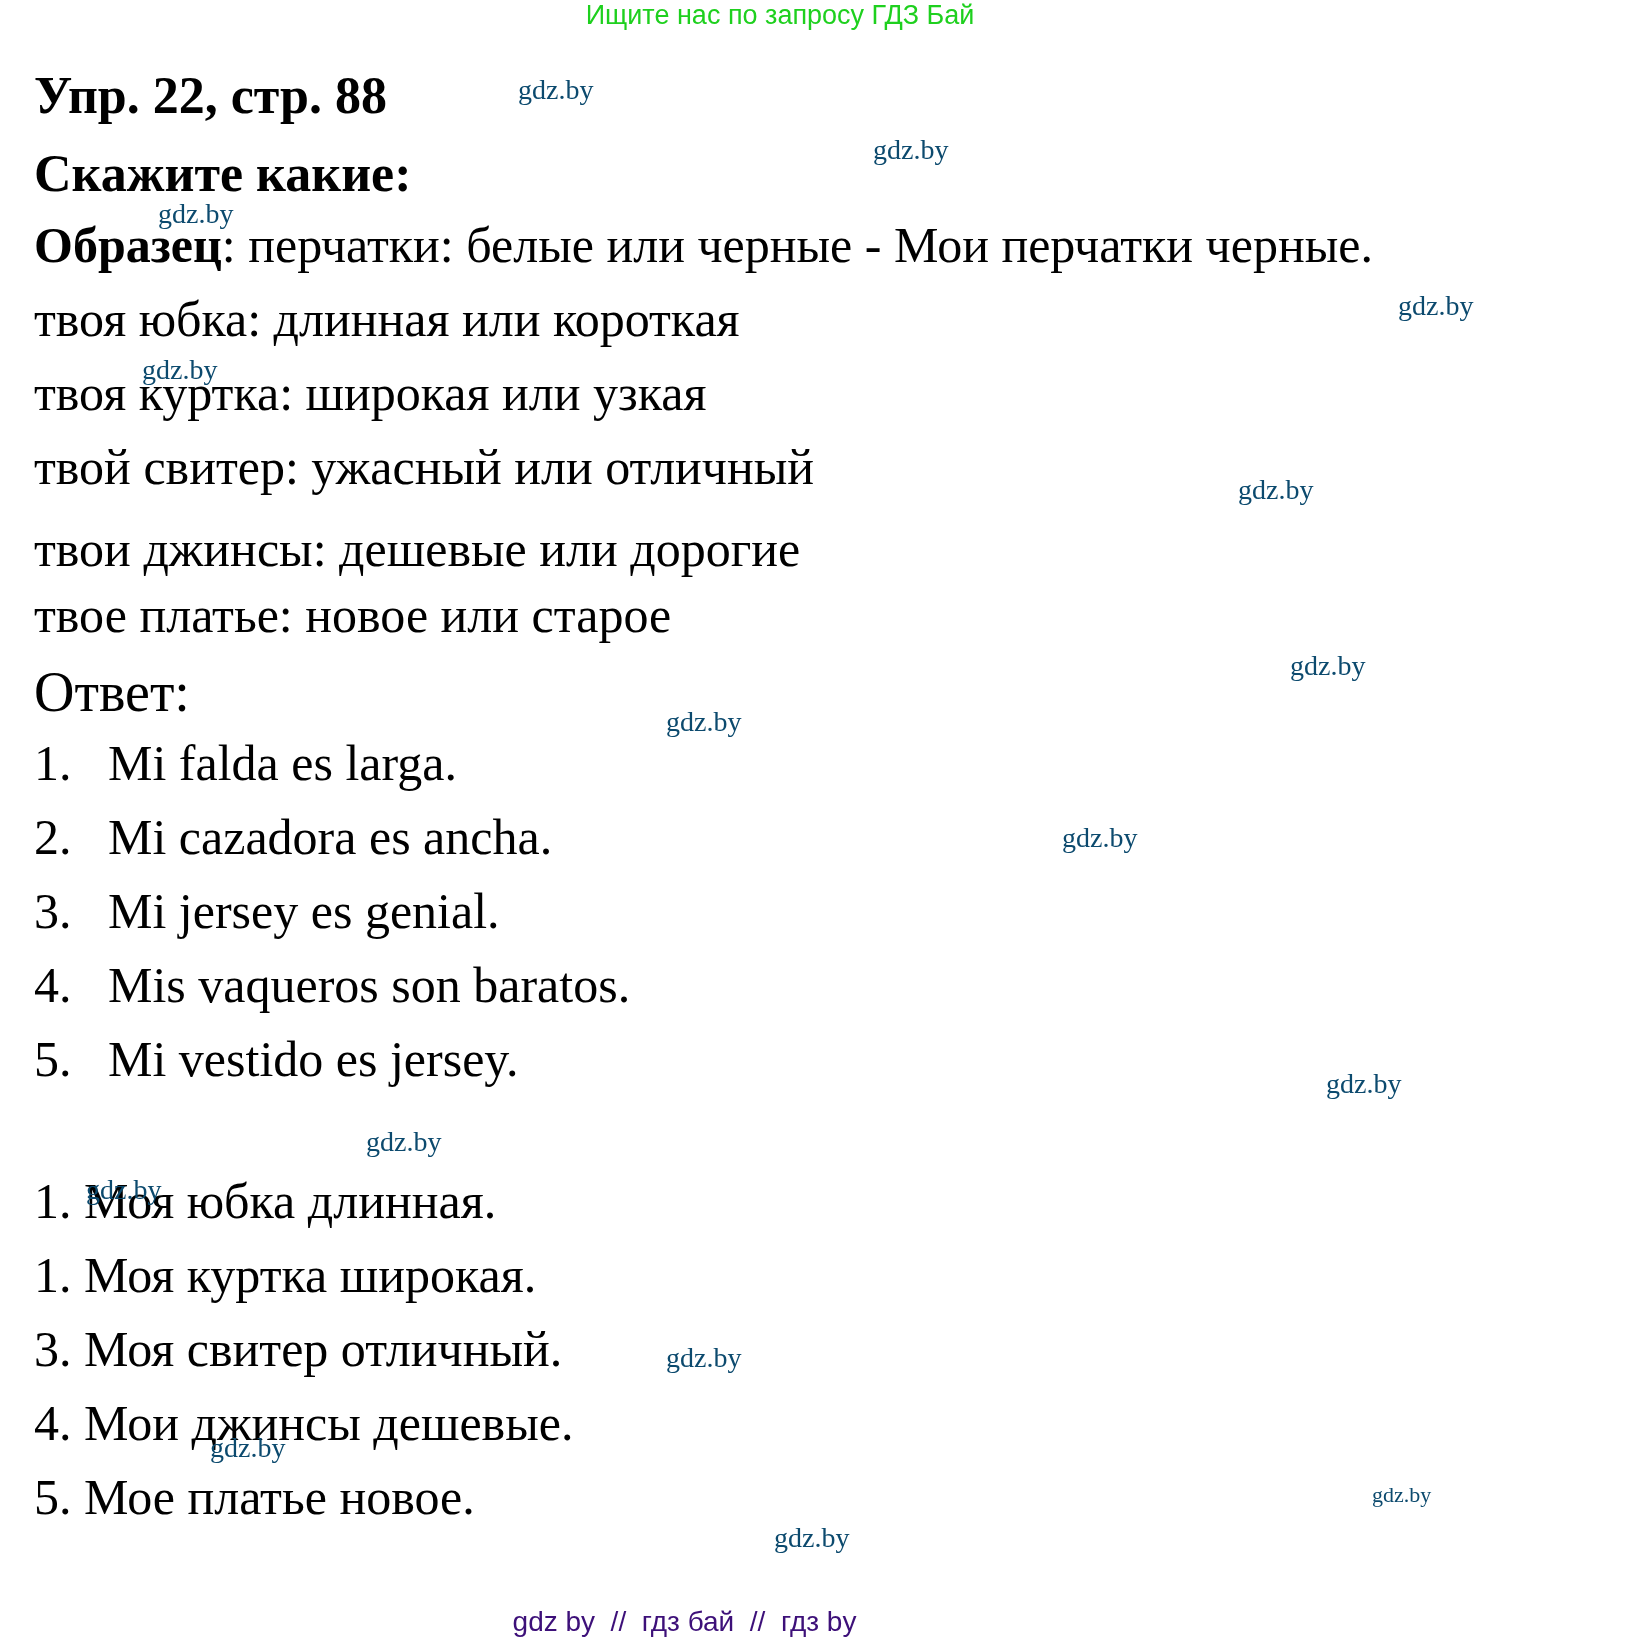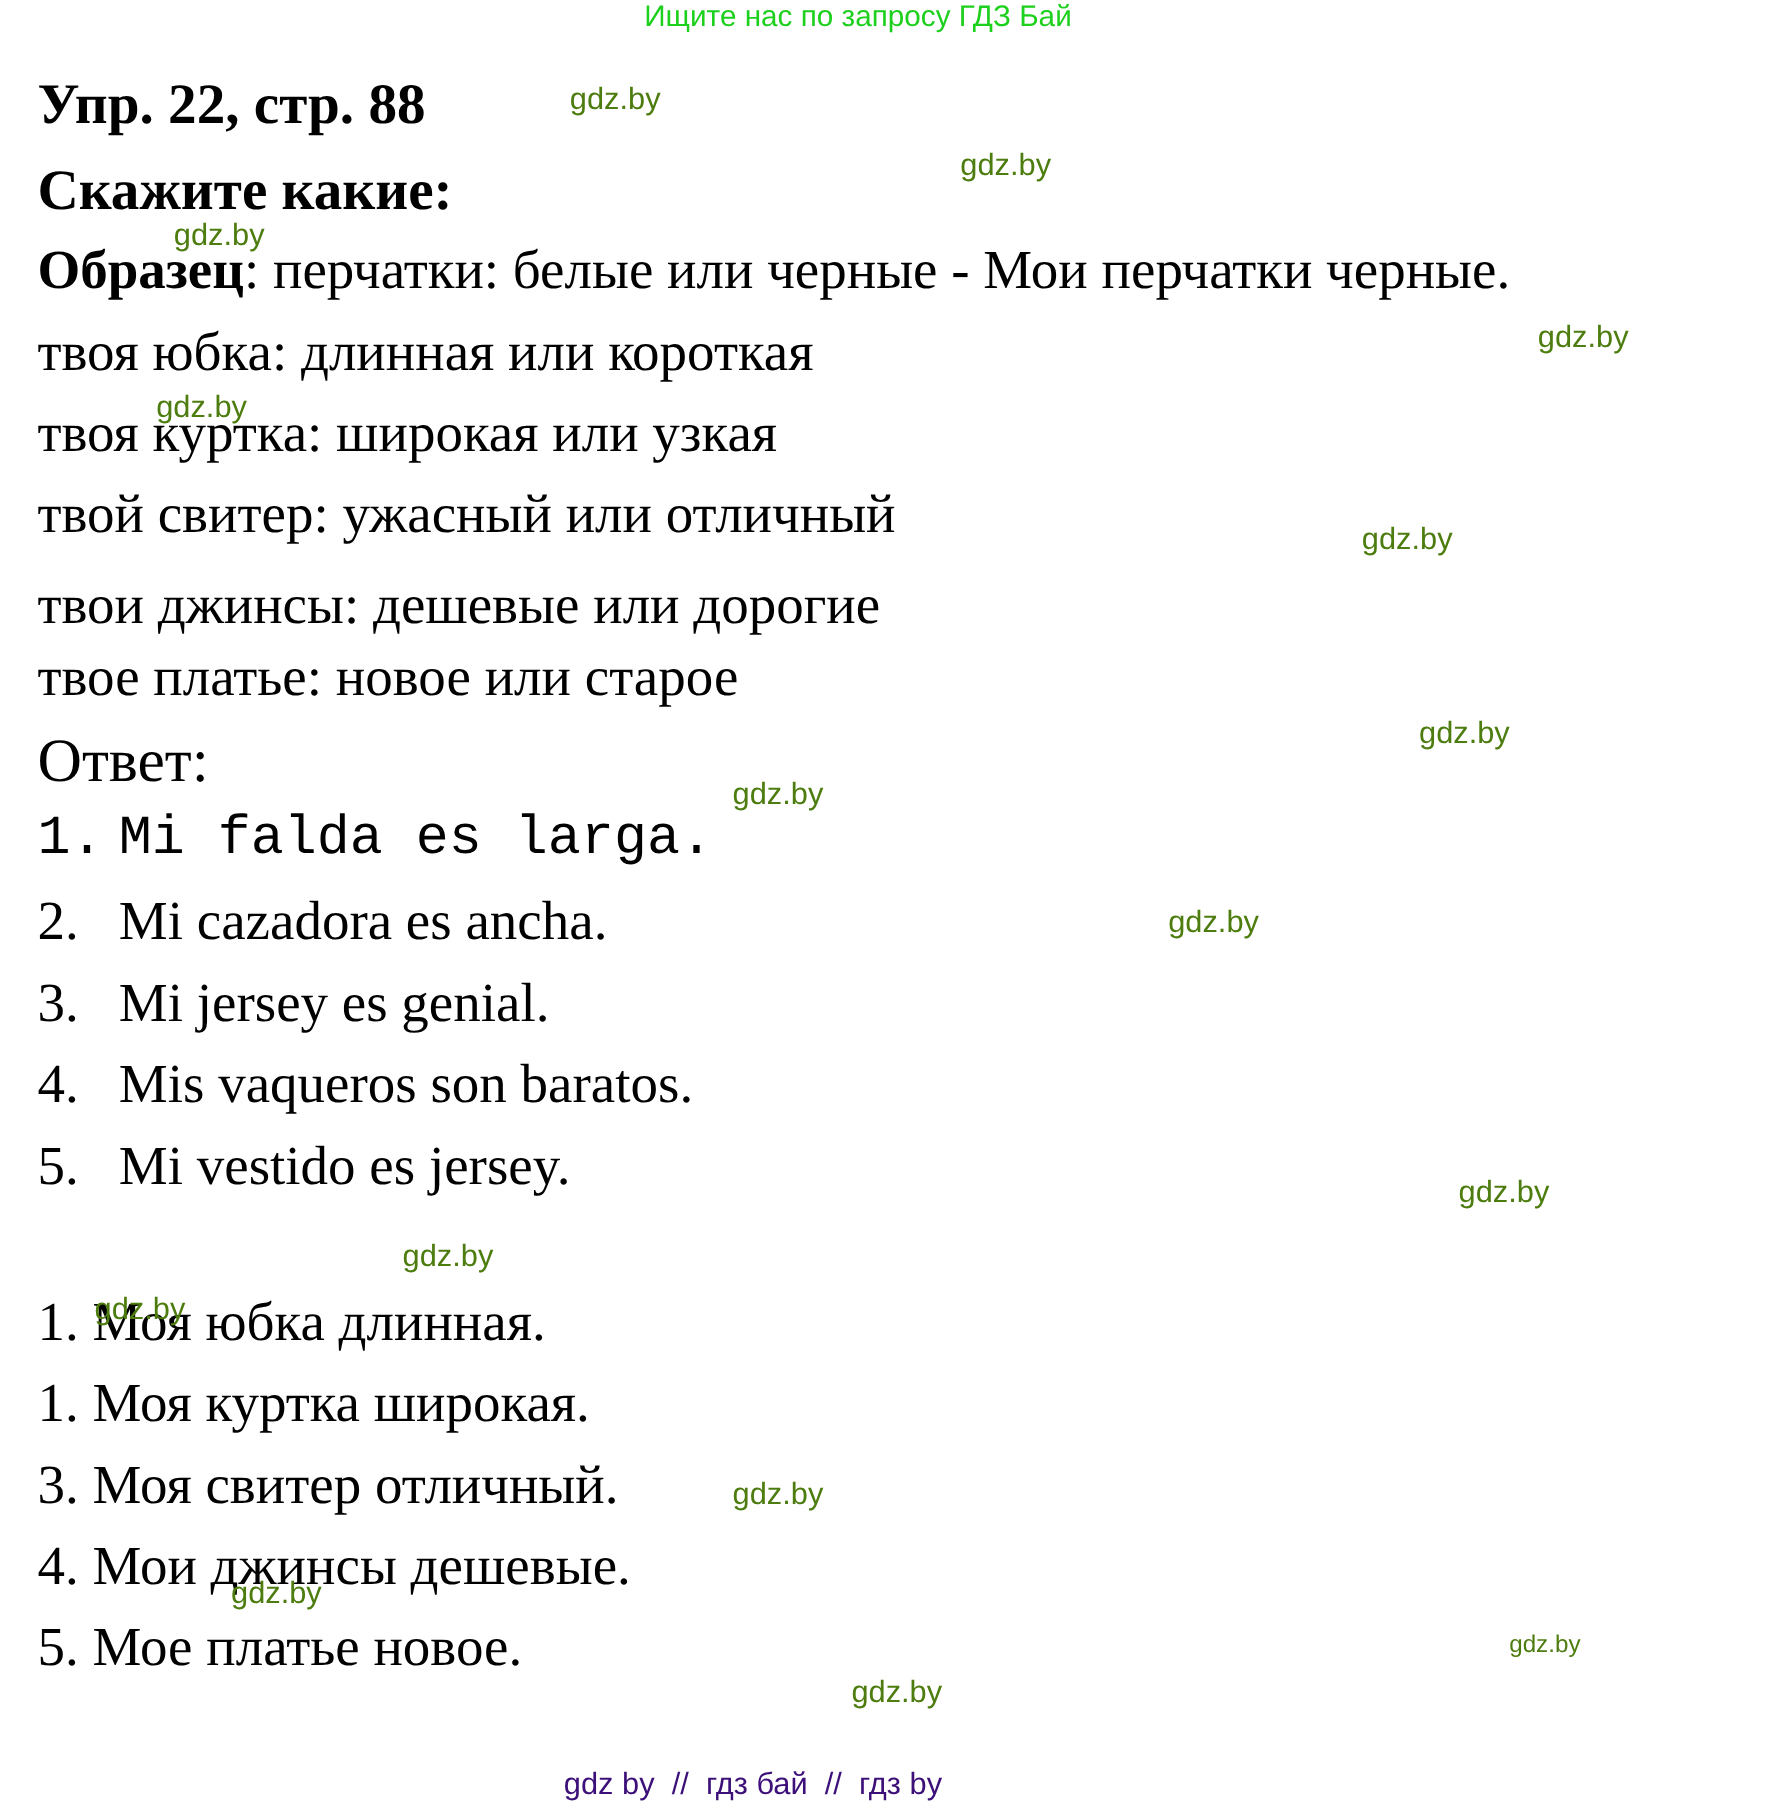--- a/index.html
+++ b/index.html
@@ -5,21 +5,21 @@
     html, body { margin:0; padding:0; background:#ffffff; }
     body { width:1628px; height:1646px; position:relative; overflow:hidden; color:#000; }
     .banner { position:absolute; top:0; left:0; width:1560px; text-align:center; font-family:"Liberation Sans", sans-serif; font-size:27px; line-height:30px; color:#1ed01e; }
     .serif { font-family:"Liberation Serif", serif; position:absolute; left:34px; white-space:nowrap; }
     .h1 { font-size:52px; font-weight:bold; top:66px; }
     .h2 { font-size:52px; font-weight:bold; top:144px; }
     .line { font-size:50px; }
     .bold { font-weight:bold; }
     .answer-h { font-size:56px; font-weight:normal; top:688px; }
     .num { display:inline-block; width:74px; }
-    .wm { position:absolute; font-family:Liberation Sans, sans-serif; font-size:28px; color:#4d7c0f; white-space:nowrap; }
+    .wm { position:absolute; font-family:Liberation Serif, serif; font-size:28px; color:#0c4a6e; white-space:nowrap; }
     .footer { position:absolute; top:1606px; left:0; width:1369px; text-align:center; font-family:"Liberation Sans", sans-serif; font-size:28px; color:#3d1079; }
   </style>
 </head>
 <body>
 
 <div class="banner">Ищите нас по запросу ГДЗ Бай</div>
 
 <div class="serif h1">Упр. 22, стр. 88</div>
 <div class="serif h2">Скажите какие:</div>
 
@@ -28,21 +28,21 @@
 </div>
 
 <div class="serif line" style="top:290px;">твоя юбка: длинная или короткая</div>
 <div class="serif line" style="top:364px;">твоя куртка: широкая или узкая</div>
 <div class="serif line" style="top:438px;">твой свитер: ужасный или отличный</div>
 <div class="serif line" style="top:520px;">твои джинсы: дешевые или дорогие</div>
 <div class="serif line" style="top:586px;">твое платье: новое или старое</div>
 
 <div class="serif answer-h" style="top:660px;">Ответ:</div>
 
-<div class="serif line" style="top:734px;font-family:Liberation Mono, monospace;"><span class="num">1.</span><span>Mi falda es larga.</span></div>
+<div class="serif line" style="top:734px;"><span class="num">1.</span><span>Mi falda es larga.</span></div>
 <div class="serif line" style="top:808px;"><span class="num">2.</span><span>Mi cazadora es ancha.</span></div>
 <div class="serif line" style="top:882px;"><span class="num">3.</span><span>Mi jersey es genial.</span></div>
 <div class="serif line" style="top:956px;"><span class="num">4.</span><span>Mis vaqueros son baratos.</span></div>
 <div class="serif line" style="top:1030px;"><span class="num">5.</span><span>Mi vestido es jersey.</span></div>
 
 <div class="serif line" style="top:1172px;">1. Моя юбка длинная.</div>
 <div class="serif line" style="top:1246px;">1. Моя куртка широкая.</div>
 <div class="serif line" style="top:1320px;">3. Моя свитер отличный.</div>
 <div class="serif line" style="top:1394px;">4. Мои джинсы дешевые.</div>
 <div class="serif line" style="top:1468px;">5. Мое платье новое.</div>

